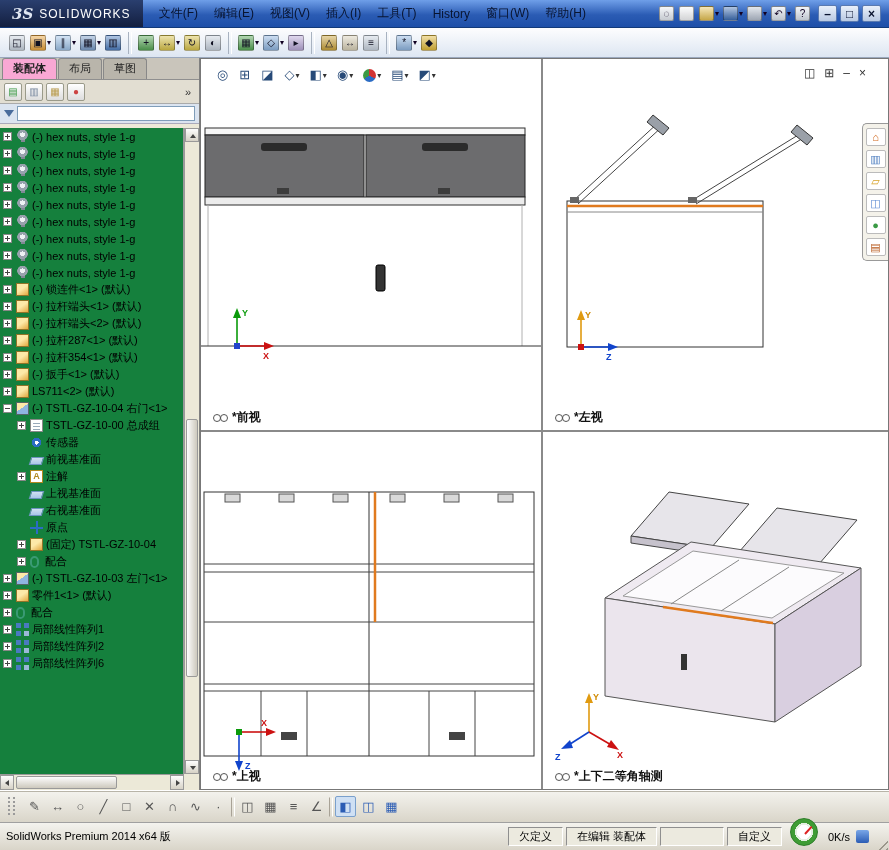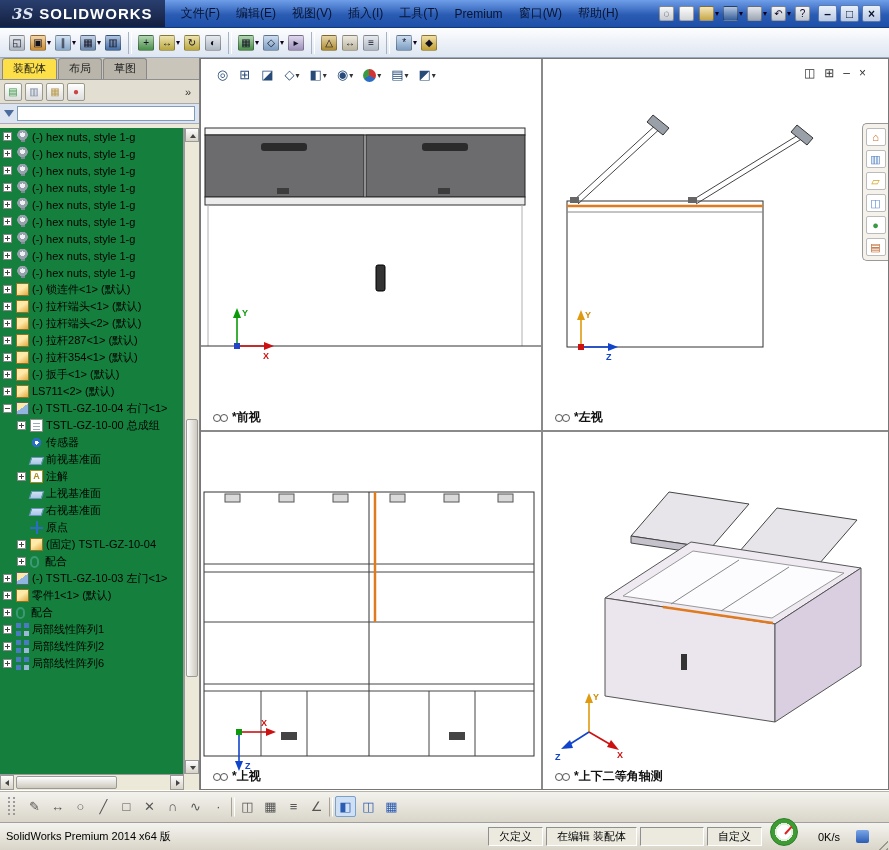--- a/index.html
+++ b/index.html
@@ -6,21 +6,21 @@
   html,body{width:889px;height:850px;overflow:hidden}
   body{font:11px "Liberation Sans",sans-serif;color:#000;background:#d4d0c8}
   #app{position:relative;width:889px;height:850px;background:#d4d0c8;overflow:hidden}
 
   
   .titlebar{position:absolute;left:0;top:0;right:0;height:28px;display:flex;align-items:center;
     background:linear-gradient(#6f9fe8,#2b5cb4 55%,#1e4fa8);border-bottom:1px solid #123a7a}
   .logo{display:flex;align-items:center;gap:6px;height:100%;padding:0 12px;
     background:linear-gradient(#2a3f6f,#131f40);color:#fff}
   .bmark{font:italic bold 15px "DejaVu Serif",serif;color:#dfe6f2}
-  .bname{font-weight:bold;font-size:15px;letter-spacing:1px}
+  .bname{font-weight:normal;font-size:12px;letter-spacing:1px}
   .menus{display:flex;align-items:center;margin-left:8px}
   .mi{padding:4px 8px;font-size:12px;color:#081430;cursor:default;white-space:nowrap}
   .qa{display:flex;align-items:center;margin-left:auto;gap:2px;padding-right:6px}
   .qbtn{display:flex;align-items:center;padding:1px;border-radius:2px}
   .qico{width:15px;height:15px;border-radius:2px;border:1px solid rgba(0,0,0,.35);
     background:linear-gradient(rgba(255,255,255,.6),rgba(0,0,0,.15)),var(--c,#cfd6e0);
     display:flex;align-items:center;justify-content:center;font-size:10px;color:#102}
   .dd{font-size:8px;color:#102;margin-left:1px}
   .wbtns{display:flex;align-items:center;gap:3px;padding-right:8px}
   .wbtn{width:19px;height:17px;display:flex;align-items:center;justify-content:center;
@@ -34,21 +34,21 @@
   .tico{width:16px;height:16px;border-radius:2px;border:1px solid rgba(0,0,0,.28);
     background:linear-gradient(rgba(255,255,255,.55),rgba(0,0,0,.14)),var(--c,#c8cfd8);
     display:flex;align-items:center;justify-content:center;font-size:10px;color:#112}
   .tbi.sep{width:4px;height:22px;padding:0;margin:0 3px;border-left:1px solid #a8b2c0;border-right:1px solid #fff;border-radius:0}
 
   
   .leftpanel{position:absolute;top:58px;left:0;width:200px;bottom:60px;background:#ece9d8;border-right:1px solid #808080}
   .ptabs{height:22px;display:flex;align-items:flex-end;gap:1px;padding:2px 2px 0 2px;background:#c9c5bb;border-bottom:1px solid #8f8f8f}
   .ptab{padding:2px 10px 3px;font-size:11px;background:#b9b5ab;border:1px solid #888;border-bottom:none;
     border-radius:3px 3px 0 0;color:#222;white-space:nowrap}
-  .ptab.active{background:#fde047;font-weight:normal}
+  .ptab.active{background:#f9a8d4;font-weight:bold}
   .pmgr{height:24px;display:flex;align-items:center;padding:0 4px;background:#e2ded2;border-bottom:1px solid #aaa}
   .mgrbtns{display:flex;align-items:center;gap:3px}
   .mbtn{width:18px;height:18px;display:flex;align-items:center;justify-content:center;border:1px solid #9a9a8a;border-radius:2px;
     background:linear-gradient(#fff,#ddd)}
   .mico{font-size:10px;color:var(--c,#555)}
   .chev{margin-left:auto;font-size:11px;color:#333;padding:0 4px}
   .pfilter{height:20px;display:flex;align-items:center;gap:3px;padding:2px 4px;background:#dbe4f0;border-bottom:1px solid #aab}
   .funnel{width:0;height:0;border-left:5px solid transparent;border-right:5px solid transparent;border-top:7px solid #4a6c9c}
   .fin{flex:1;height:15px;border:1px solid #7f9db9;background:#fff;font:10px "Liberation Sans",sans-serif;padding:0 3px}
   .ptree{position:absolute;top:70px;bottom:16px;left:0;right:15px;overflow:hidden;background:#15803d;border-right:1px solid #999}
@@ -130,21 +130,21 @@
     background:linear-gradient(#f4f3ee,#d9d5c9);border-top:1px solid #a0a0a0;font-size:11px}
   .sbleft{flex:1;padding-left:6px;white-space:nowrap}
   .cell{display:flex;align-items:center;height:19px;padding:0 10px;margin-left:3px;white-space:nowrap;
     border:1px solid;border-color:#8f8f8f #fff #fff #8f8f8f;background:#ecead e0}
   .cell{background:#eceadf}
   .cell.wide{width:64px}
   .gauge{position:relative;width:28px;height:28px;margin:-10px 4px 0 8px;border-radius:50%;z-index:5;
     background:radial-gradient(circle,#fff 0 7px,#e4efe2 7px 9px,#3f9c35 9px 14px);border:1px solid #2c7d28}
   .gauge::after{content:"";position:absolute;left:13px;top:5px;width:2px;height:10px;background:#d22;
     transform-origin:50% 100%;transform:rotate(42deg)}
-  .net{margin:0 16px;white-space:nowrap}
+  .net{margin:0 6px;white-space:nowrap}
   .tray{width:13px;height:13px;background:linear-gradient(#7aa7e8,#2b5cb4);border-radius:2px;margin-right:5px}
   .rgrip{width:14px;height:14px;align-self:flex-end;margin-right:1px;
     background:repeating-linear-gradient(315deg,#9a968a 0 2px,transparent 2px 5px);
     clip-path:polygon(100% 0,100% 100%,0 100%)}
 </style>
 </head>
 <body>
 
 <div id="app">
 
@@ -153,21 +153,21 @@
       <span class="bmark">3S</span>
       <span class="bname">SOLIDWORKS</span>
     </div>
     <div class="menus">
 
     <span class="mi">文件(F)</span>
         <span class="mi">编辑(E)</span>
         <span class="mi">视图(V)</span>
         <span class="mi">插入(I)</span>
         <span class="mi">工具(T)</span>
-        <span class="mi">Premium</span>
+        <span class="mi">History</span>
         <span class="mi">窗口(W)</span>
         <span class="mi">帮助(H)</span>
       </div>
     <div class="qa">
 
         <span class="qbtn">
           <span class="qico" style="--c: #e8edf4;">◌</span>
           <span class="dd"></span>
         </span>
 

